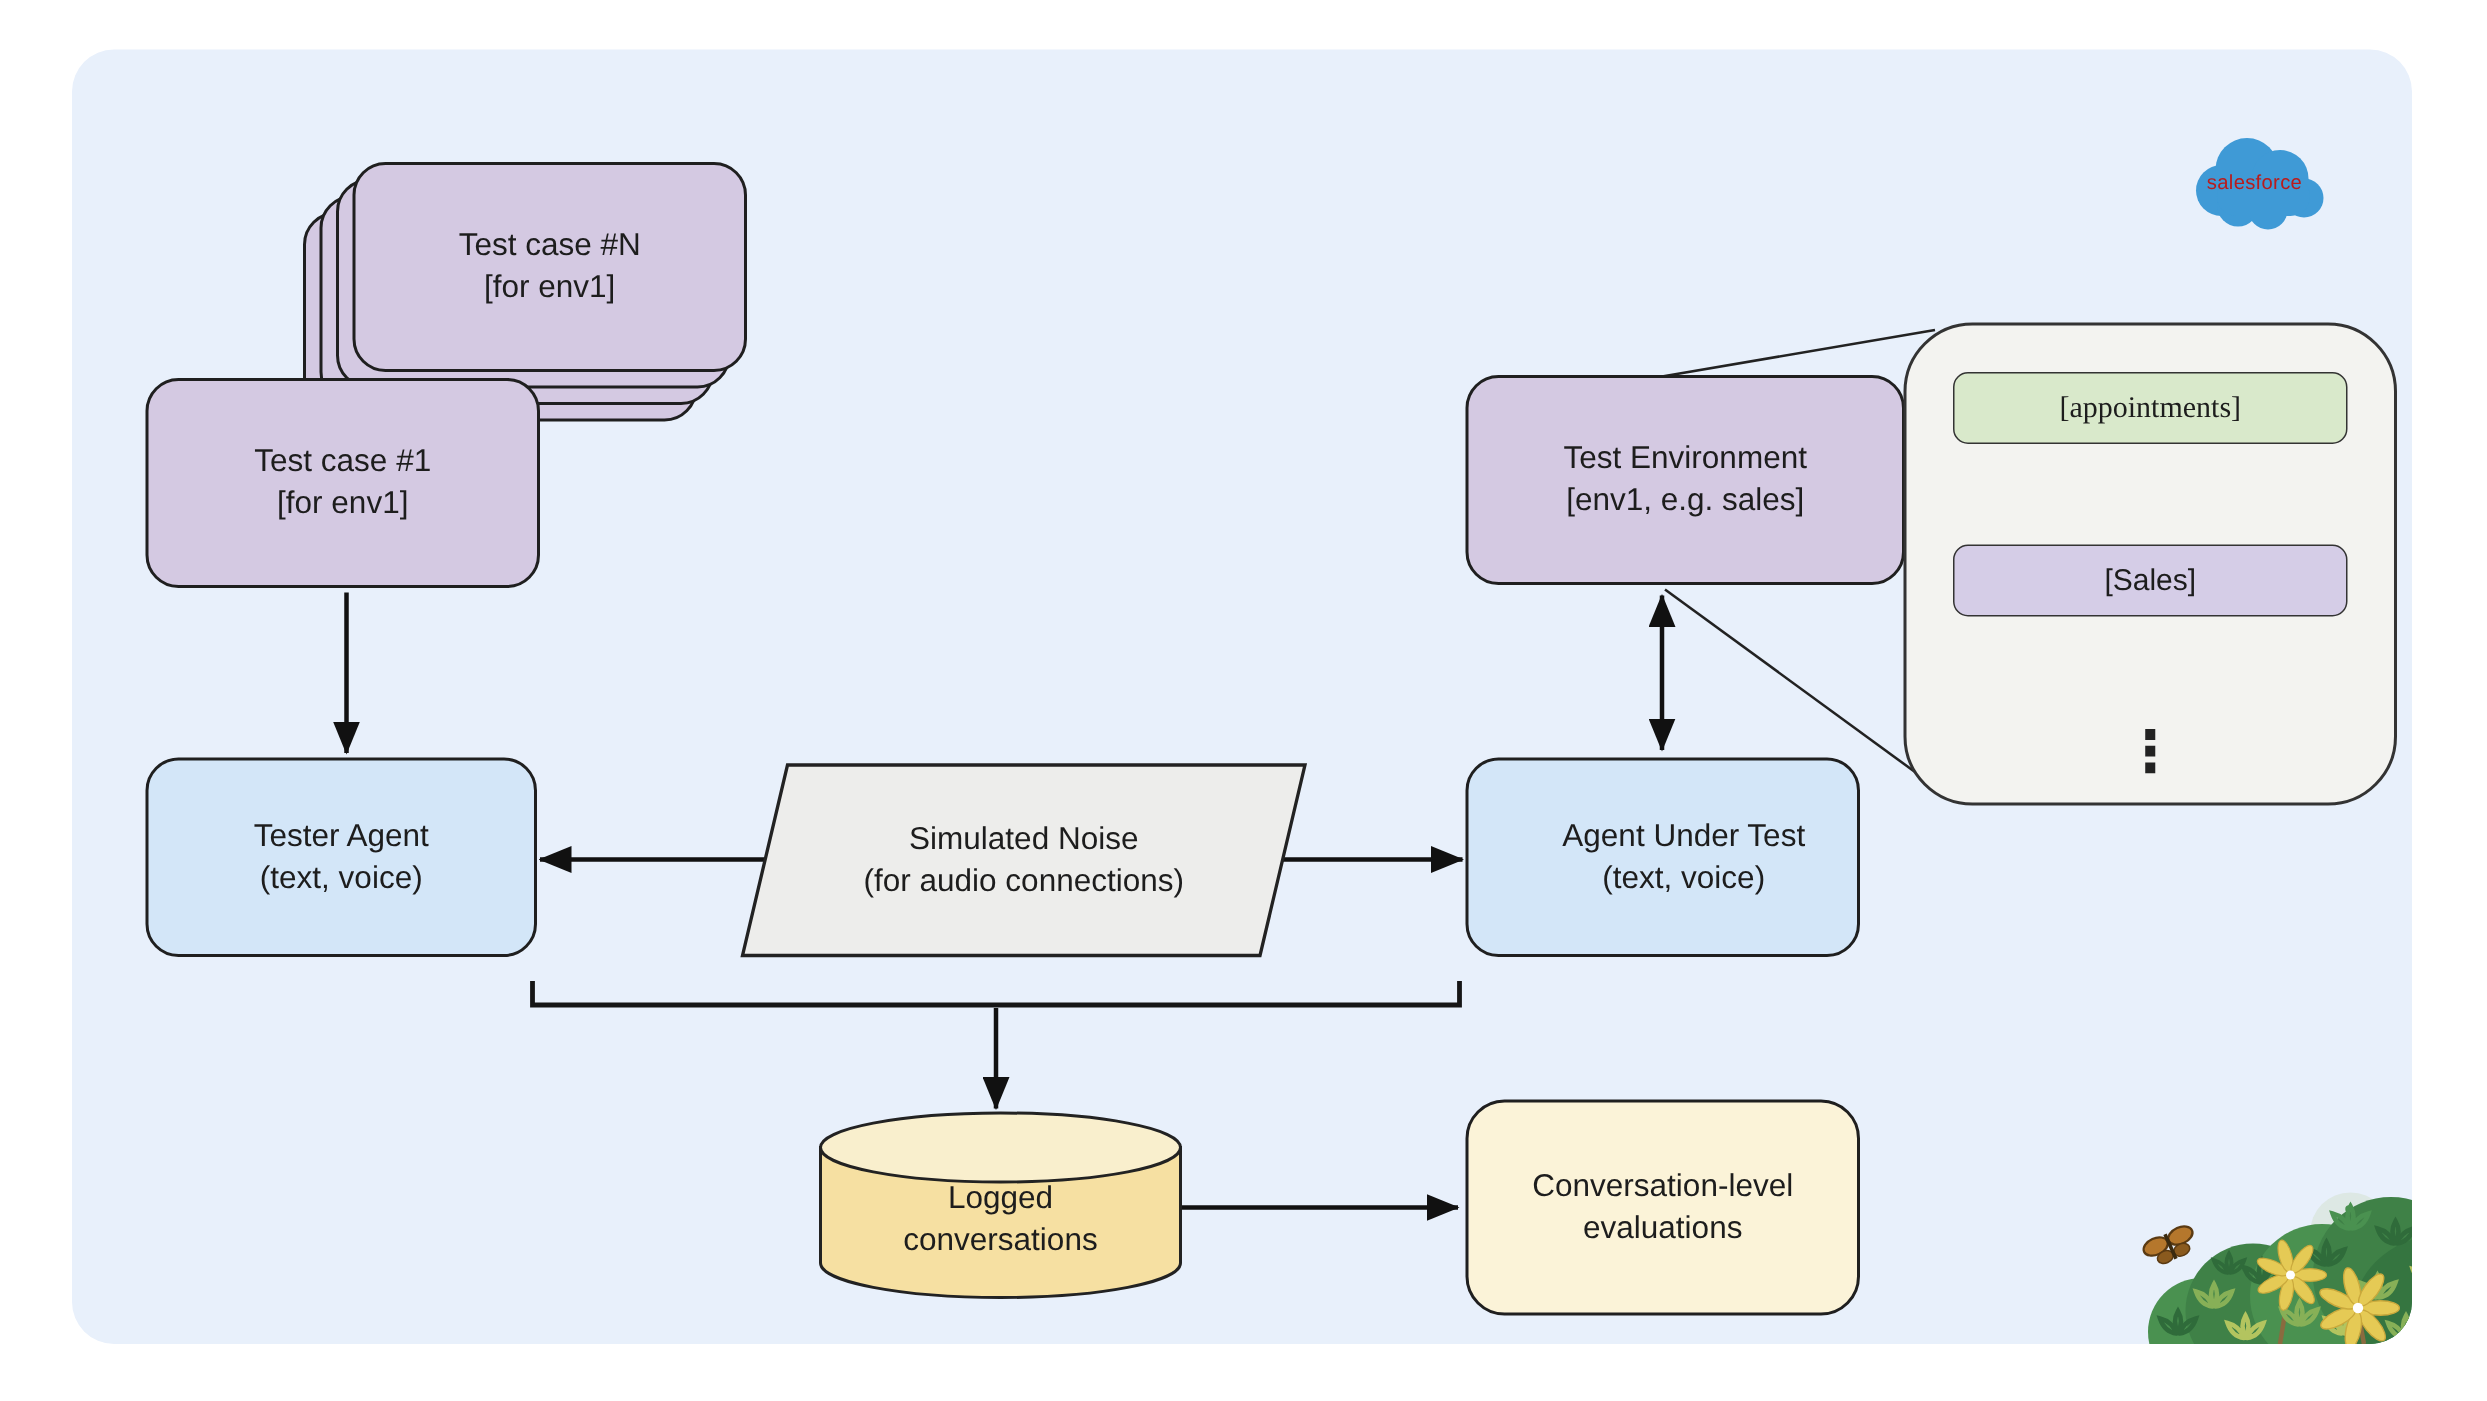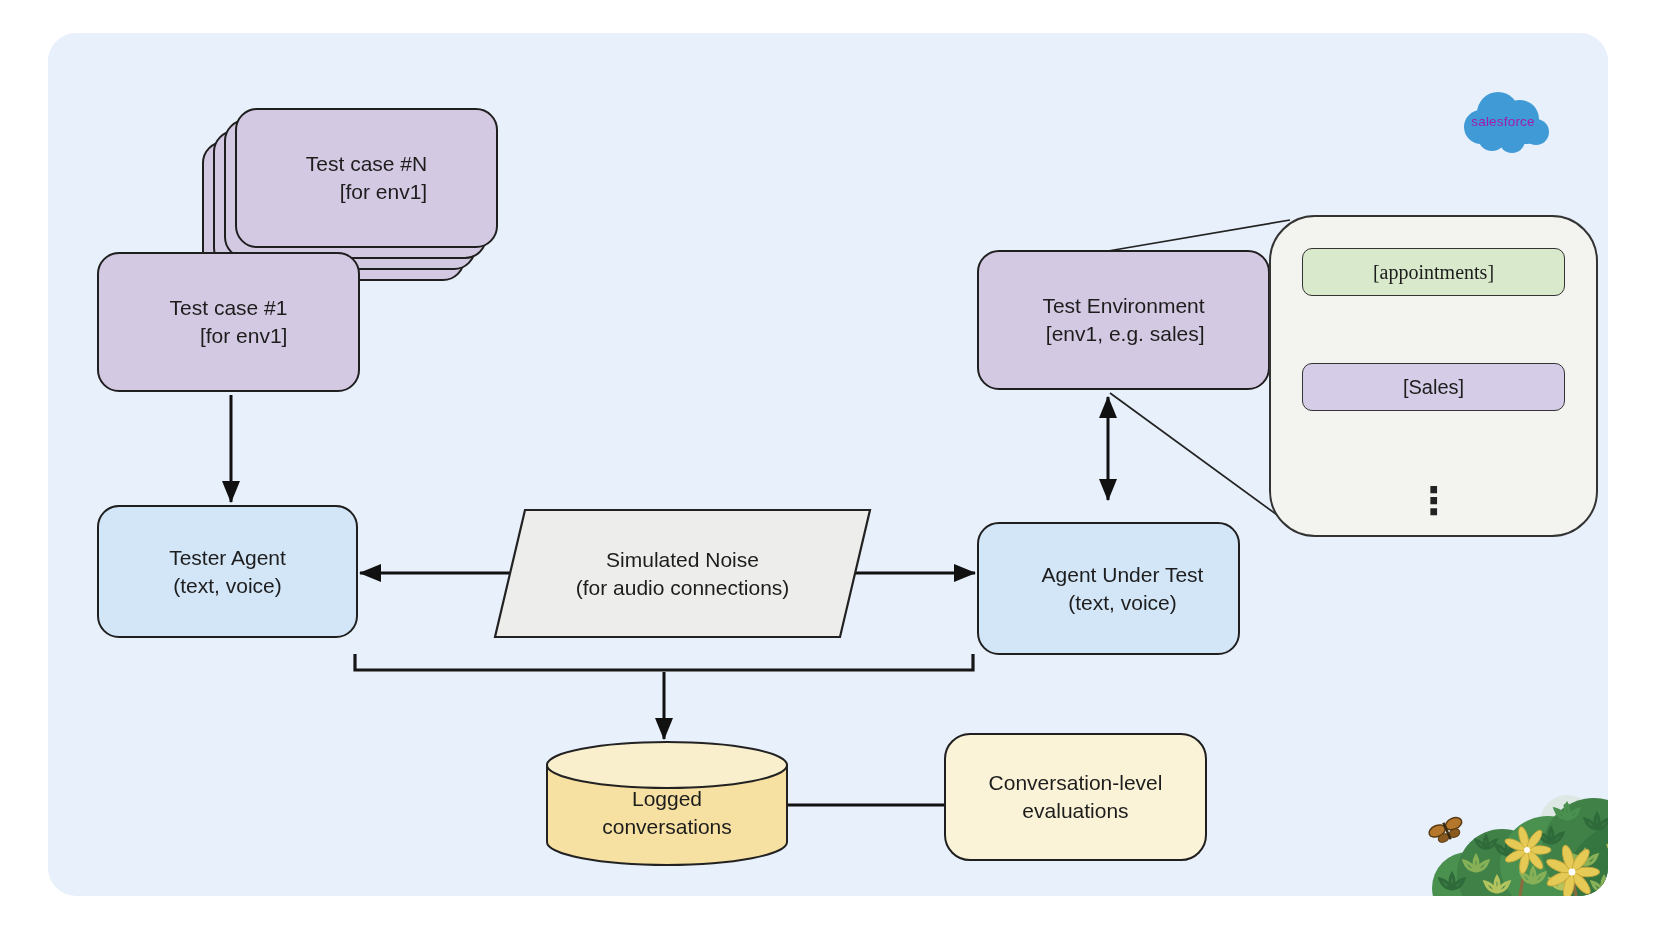--- a/index.html
+++ b/index.html
@@ -5,47 +5,47 @@
   html,body{margin:0;padding:0;background:#ffffff;}
   body{width:1658px;height:934px;position:relative;overflow:hidden;
        font-family:"Liberation Sans","DejaVu Sans",sans-serif;color:#1d1d1d;}
   .panel{position:absolute;left:48px;top:33px;width:1560px;height:863px;
          background:#e8f0fb;border-radius:28px;z-index:0;}
   svg.layer{position:absolute;left:0;top:0;z-index:1;}
   .node{position:absolute;z-index:2;display:flex;align-items:center;justify-content:center;
         text-align:center;font-size:21px;line-height:1.33;border:2px solid #1f1f1f;
         border-radius:22px;box-sizing:border-box;}
   .lbl{white-space:pre-line;}
-  .purple{background:#d4c9e2;text-align:right;}
+  .purple{background:#d4c9e2;}
   .blue{background:#d3e6f8;}
   .cream{background:#fbf3d8;border-radius:26px;}
   .ghost{background:#d4c9e2;}
   .txtonly{position:absolute;z-index:2;display:flex;align-items:center;justify-content:center;
            text-align:center;font-size:21px;line-height:1.33;}
   .card-n{left:235px;top:108px;width:263px;height:140px;}
   .stack-l2{left:224px;top:119px;width:263px;height:140px;}
   .stack-l3{left:213px;top:130px;width:263px;height:140px;}
   .stack-l4{left:202px;top:141px;width:263px;height:140px;}
   .card-1{left:97px;top:252px;width:263px;height:140px;}
   .tester{left:97px;top:505px;width:261px;height:133px;}
   .te{left:977px;top:250px;width:293px;height:140px;}
-  .aut{left:977px;top:522px;width:263px;height:133px;padding-left:28px;}
-  .evals{left:944px;top:733px;width:263px;height:128px;}
+  .aut{left:977px;top:505px;width:263px;height:133px;padding-left:28px;}
+  .evals{left:977px;top:733px;width:263px;height:144px;}
   .noise-lbl{left:495px;top:513px;width:375px;height:121px;}
   .cyl-lbl{left:552px;top:770px;width:230px;height:85px;}
   .callout{position:absolute;left:1269px;top:215px;width:329px;height:322px;z-index:2;
            background:#f3f3f0;border:2px solid #333;border-radius:46px;box-sizing:border-box;}
   .pill{position:absolute;left:31px;width:263px;height:48px;display:flex;align-items:center;
         justify-content:center;font-size:20px;border:1.6px solid #333;border-radius:10px;
         box-sizing:border-box;}
   .pill0{top:31px;} .pill1{top:89px;} .pill2{top:146px;} .pill3{top:204px;}
   .more{position:absolute;left:0;right:0;top:252px;height:64px;display:flex;align-items:center;
         justify-content:center;font-size:38px;font-weight:bold;color:#222;
         font-family:"DejaVu Sans",sans-serif;}
-  .sf-word{position:absolute;left:1463px;top:114px;width:80px;z-index:2;color:#a21caf;
+  .sf-word{position:absolute;left:1463px;top:114px;width:80px;z-index:2;color:#b91c1c;
            font-size:13.5px;text-align:center;letter-spacing:.2px;}
 </style>
 </head>
 <body>
 
 <div class="panel"></div>
 
 <svg class="layer" width="1658" height="934" viewBox="0 0 1658 934">
   <defs>
     <marker id="ah" markerUnits="userSpaceOnUse" markerWidth="22" markerHeight="18" refX="21" refY="9" orient="auto-start-reverse">

